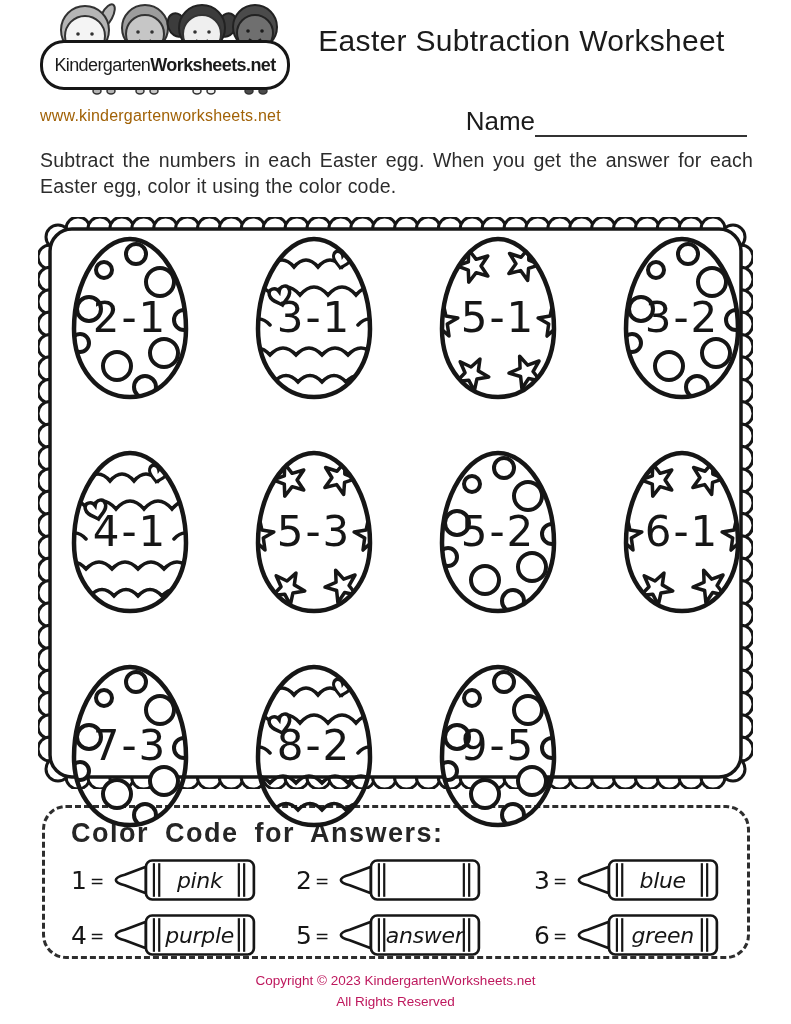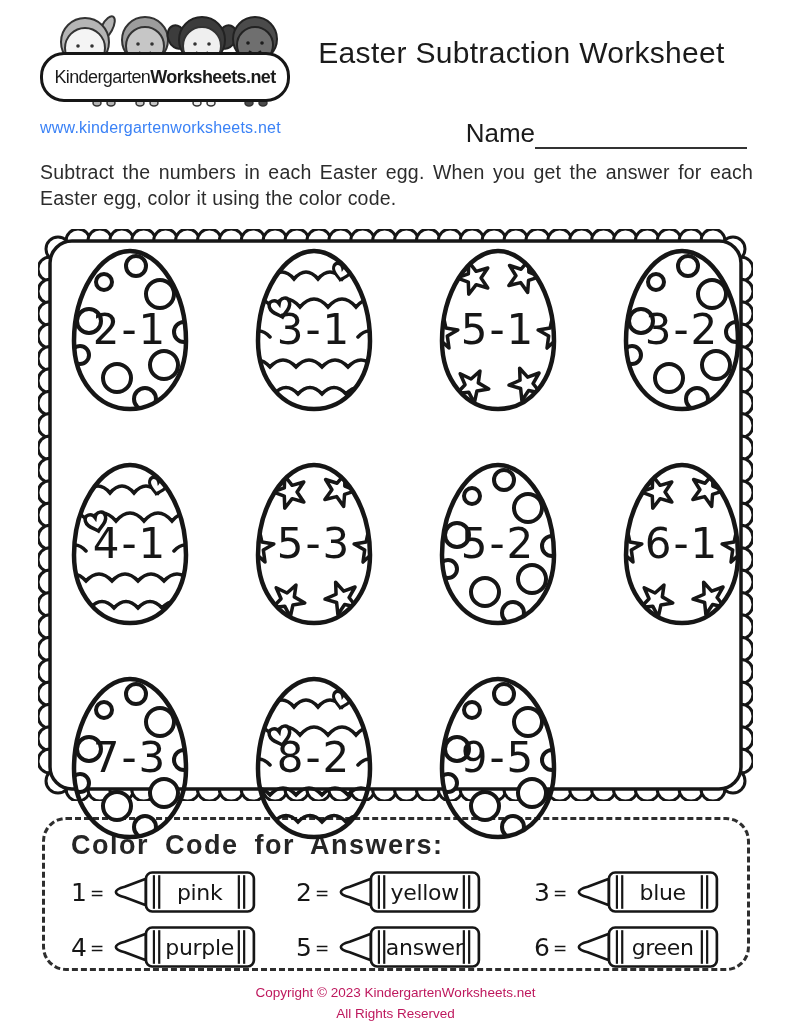--- a/index.html
+++ b/index.html
@@ -1,28 +1,28 @@
 <!DOCTYPE html>
 <html><head>
 <meta charset="utf-8">
 <style>
   html,body{margin:0;padding:0;background:#ffffff;}
   body{width:791px;height:1024px;overflow:hidden;font-family:"Liberation Sans",sans-serif;color:#1b1b1b;}
-  .page{width:791px;height:824px;position:relative;box-sizing:border-box;padding-top:12px;}
+  .page{width:791px;height:824px;position:relative;box-sizing:border-box;}
 
   
   .header{display:flex;height:134px;}
   .logo-block{margin-left:40px;width:256px;flex:none;}
   .logo{position:relative;width:250px;height:98px;}
   .logo-art{position:absolute;left:0;top:0;}
   .logo-pill{position:absolute;left:0;right:0;top:40px;height:44px;background:#fff;
     border:3px solid #161616;border-radius:24px;display:flex;align-items:center;justify-content:center;
     font-size:18px;letter-spacing:-0.6px;white-space:nowrap;}
   .brand-bold{font-weight:700;}
-  .logo-url{margin-top:9px;font-size:16px;color:#3b82f6;letter-spacing:0.2px;}
+  .logo-url{margin-top:9px;font-size:16px;color:#a16207;letter-spacing:0.2px;}
   .header-right{flex:1;padding-right:44px;}
   .title{margin:24px 0 0;text-align:center;font-size:30px;font-weight:400;color:#1b1b1b;letter-spacing:0.3px;}
   .name-row{margin-top:48px;display:flex;justify-content:flex-end;align-items:flex-end;}
   .name-label{font-size:26px;color:#1b1b1b;}
   .name-line{display:inline-block;width:212px;border-bottom:2.5px solid #333;height:24px;}
 
   
   .instructions{margin:14px 38px 0 40px;font-size:19.5px;line-height:1.32;color:#2c2c2c;
     text-align:justify;letter-spacing:0.2px;}
 
@@ -37,21 +37,21 @@
     font-family:"DejaVu Sans",sans-serif;font-size:42px;letter-spacing:2px;color:#161616;padding-bottom:2px;}
 
   
   .color-panel{box-sizing:border-box;width:708px;height:154px;margin:16px 0 0 42px;
     border:3.5px dashed #2e2e2e;border-radius:24px;padding:8px 10px 0 26px;}
   .cc-heading{margin:2px 0 8px;font-size:27px;font-weight:700;color:#262626;letter-spacing:1.5px;word-spacing:7px;}
   .cc-grid{display:grid;grid-template-columns:225px 238px 215px;row-gap:9px;align-items:center;}
   .cc-item{display:flex;align-items:center;}
   .cc-num{font-family:"DejaVu Sans",sans-serif;font-size:25px;color:#161616;}
   .cc-eq{font-family:"DejaVu Sans",sans-serif;font-size:17px;color:#161616;margin:2px 4px 0 3px;}
-  .crayon{position:relative;width:152px;height:46px;}
+  .crayon{position:relative;width:152px;height:46px;font-style:italic;}
   .crayon svg{display:block;width:152px;height:46px;}
   .crayon-label{position:absolute;left:50px;right:19px;top:0;bottom:0;display:flex;align-items:center;
     justify-content:center;font-family:"DejaVu Sans",sans-serif;font-size:22px;letter-spacing:-0.3px;color:#161616;}
 
   
   .footer{margin-top:12px;text-align:center;font-size:13.5px;color:#be185d;line-height:1.5;}
 
   .defs-holder{position:absolute;width:0;height:0;overflow:hidden;}
 </style>
 </head>
@@ -394,21 +394,20 @@
             <span class="crayon-label">pink</span>
           </div>
       </div>
       <div class="cc-item">
         <span class="cc-num">2</span>
           <span class="cc-eq">=</span>
         <div class="crayon">
             <svg viewBox="0 0 170 52">
               <use href="#crayon-shape"></use>
             </svg>
-            <span class="crayon-label">yellow</span>
           </div>
       </div>
       <div class="cc-item">
         <span class="cc-num">3</span>
           <span class="cc-eq">=</span>
         <div class="crayon">
             <svg viewBox="0 0 170 52">
               <use href="#crayon-shape"></use>
             </svg>
             <span class="crayon-label">blue</span>

